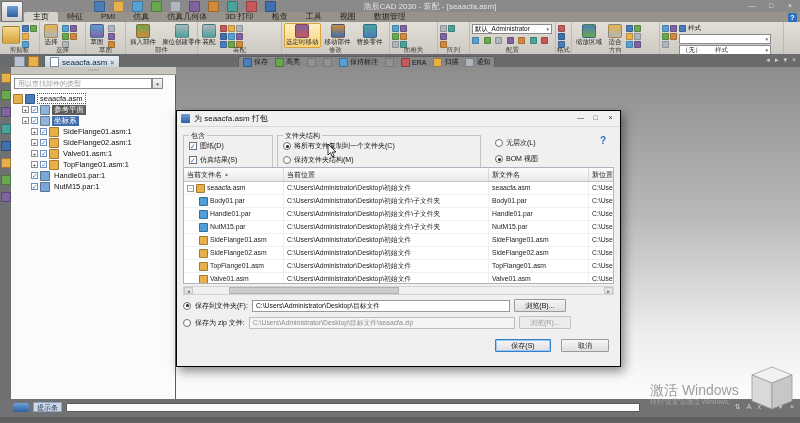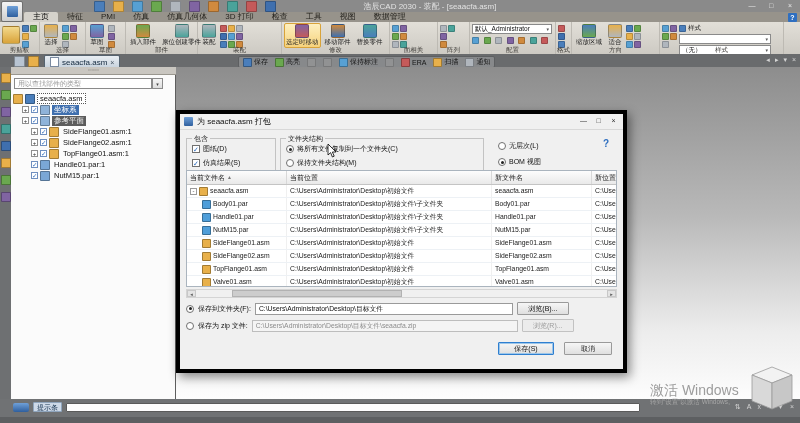--- a/index.html
+++ b/index.html
@@ -65,21 +65,21 @@
   .trow{display:flex;align-items:center;height:11px;gap:2px;font-size:7.5px;color:#111;white-space:nowrap;}
   .texp{width:7px;height:7px;border:1px solid #8f8f8f;background:#fff;font-size:6px;line-height:6px;text-align:center;color:#333;flex:none;box-sizing:border-box;}
   .tchk{width:7px;height:7px;border:1px solid #6f8fbf;background:#fff;font-size:6.5px;line-height:6px;text-align:center;color:#2d6bbd;flex:none;box-sizing:border-box;}
   .tic{width:8px;height:8px;border-radius:1px;border:1px solid rgba(0,0,0,.3);flex:none;}
   .tlabel{padding:0 2px;}
   .tlabel.root{border:1px dotted #555;background:#fff;}
   .trow.selblue .tlabel{background:#3f6fae;color:#fff;}
   .trow.seldark .tlabel{background:#5c5c5c;color:#efefef;}
   #canvas{left:176px;top:67px;width:624px;height:332px;background:linear-gradient(#8d8d8d,#b9b9b9 45%,#ededed 80%,#fdfdfd);}
   
-  #dialog{left:176px;top:110px;width:443px;height:255px;background:#f0f0f0;border:4px solid #000000;
+  #dialog{left:176px;top:110px;width:443px;height:255px;background:#f0f0f0;border:1px solid #000000;
     box-shadow:3px 4px 10px rgba(0,0,0,.45);z-index:10;}
   #dlg-titlebar{left:0;top:0;width:100%;height:15px;background:#f0f0f0;border-bottom:1px solid #d8d8d8;}
   #dlg-icon{left:4px;top:3px;width:9px;height:9px;background:linear-gradient(#6fa0d8,#2f5f9e);border-radius:1px;}
   #dlg-title{left:17px;top:2px;font-size:8px;color:#111;white-space:nowrap;}
   #dlg-controls{right:2px;top:1px;display:flex;}
   .dlg-btn{width:15px;height:11px;font-size:7px;line-height:11px;text-align:center;color:#333;}
   #dlg-help{right:14px;top:24px;font-size:10px;font-weight:bold;color:#2f6fc0;}
   .groupbox{border:1px solid #c3c3c3;position:absolute;}
   .gb-legend{position:absolute;top:-5px;left:5px;background:#f0f0f0;padding:0 2px;font-size:7px;color:#222;line-height:9px;}
   .opt{display:flex;align-items:center;gap:3px;font-size:7px;color:#111;white-space:nowrap;}
@@ -401,43 +401,49 @@
   <div class="abs" id="panel"></div>
   <div class="abs" id="panel-grip">┄┄┄</div>
   <div class="abs" id="search-box">用以查找部件的类型</div>
   <div class="abs" id="search-btn">▾</div>
   <div class="abs" id="tree">
       <div class="trow" style="padding-left: 1px;">
         <span class="tic" style="background: rgb(232, 176, 74);"></span>
         <span class="tic" style="background: rgb(74, 126, 187);"></span>
         <span class="tlabel root">seaacfa.asm</span>
       </div>
+      <div class="trow seldark" style="padding-left: 10px;">
+        <span class="texp">+</span>
+        <span class="tchk">✓</span>
+        <span class="tic" style="background: rgb(143, 179, 217);"></span>
+        <span class="tlabel">参考平面</span>
+      </div>
       <div class="trow selblue" style="padding-left: 10px;">
         <span class="texp">+</span>
         <span class="tchk">✓</span>
         <span class="tic" style="background: rgb(143, 179, 217);"></span>
         <span class="tlabel">坐标系</span>
       </div>
-      <div class="trow seldark" style="padding-left: 10px;">
-        <span class="texp">+</span>
-        <span class="tchk">✓</span>
-        <span class="tic" style="background: rgb(143, 179, 217);"></span>
-        <span class="tlabel">参考平面</span>
-      </div>
       <div class="trow" style="padding-left: 19px;">
         <span class="texp">+</span>
         <span class="tchk">✓</span>
         <span class="tic" style="background: rgb(232, 176, 74);"></span>
         <span class="tlabel">SideFlange01.asm:1</span>
       </div>
       <div class="trow" style="padding-left: 19px;">
         <span class="texp">+</span>
         <span class="tchk">✓</span>
         <span class="tic" style="background: rgb(232, 176, 74);"></span>
         <span class="tlabel">SideFlange02.asm:1</span>
+      </div>
+      <div class="trow" style="padding-left: 19px;">
+        <span class="texp">+</span>
+        <span class="tchk">✓</span>
+        <span class="tic" style="background: rgb(232, 176, 74);"></span>
+        <span class="tlabel">Valve01.asm:1</span>
       </div>
       <div class="trow" style="padding-left: 19px;">
         <span class="texp">+</span>
         <span class="tchk">✓</span>
         <span class="tic" style="background: rgb(232, 176, 74);"></span>
         <span class="tlabel">TopFlange01.asm:1</span>
       </div>
       <div class="trow" style="padding-left: 19px;">
         <span class="tchk">✓</span>
         <span class="tic" style="background: rgb(122, 167, 214);"></span>

